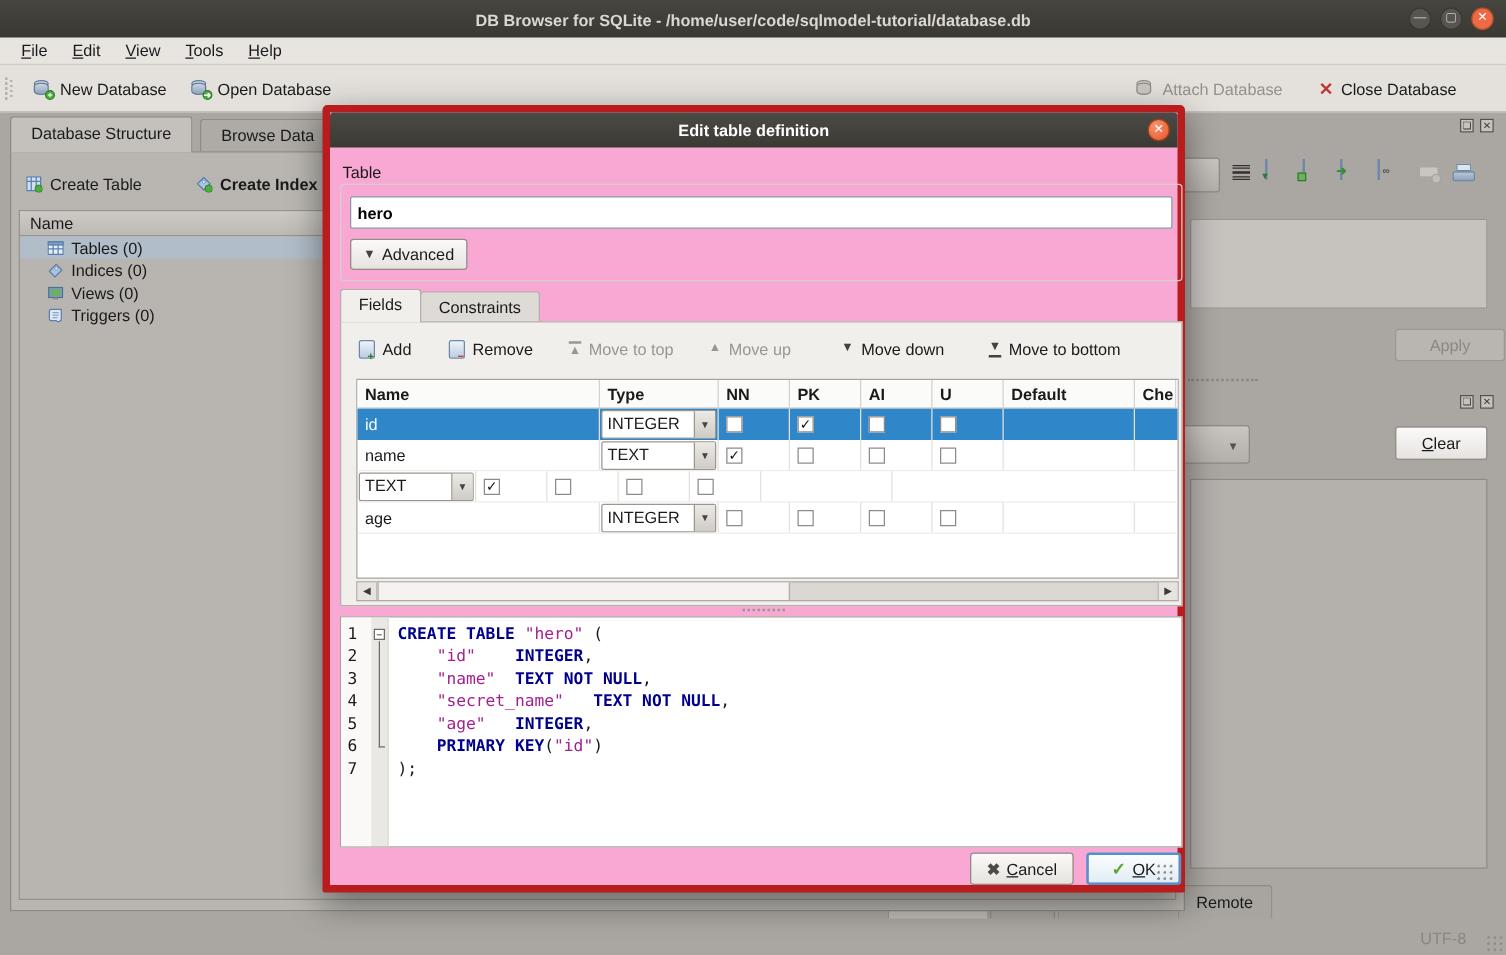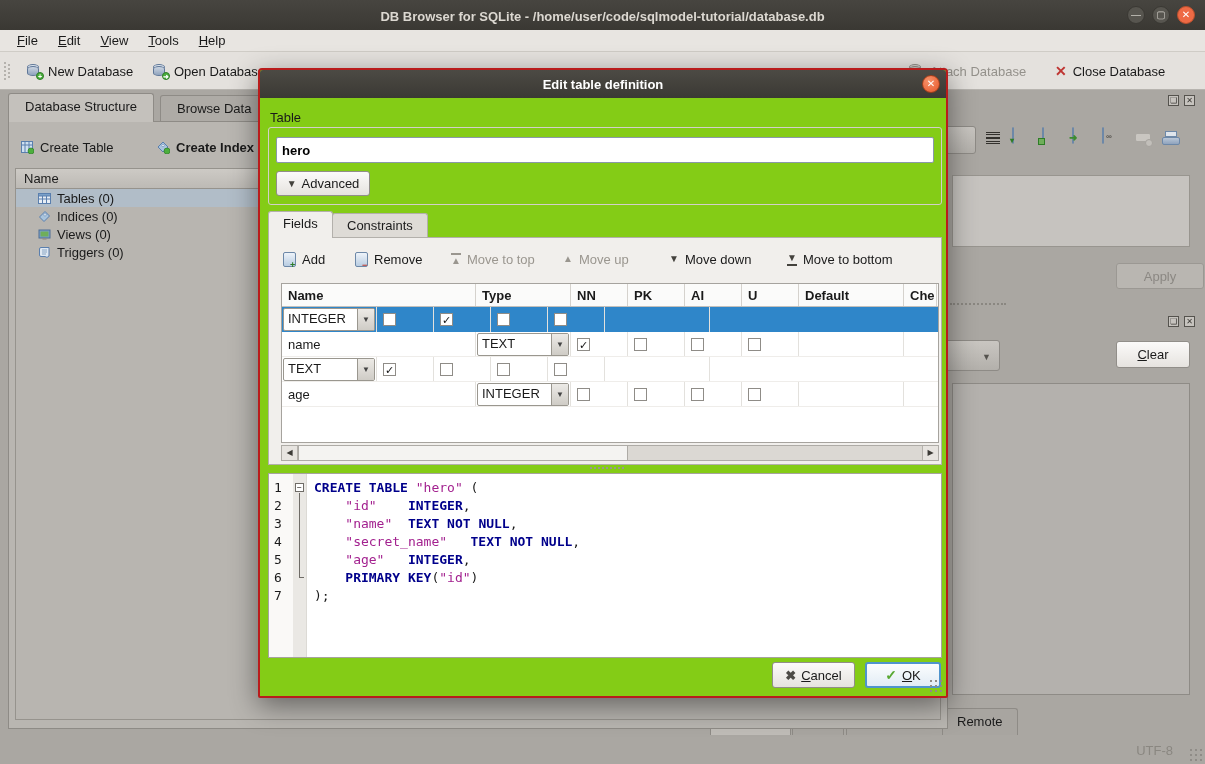--- a/index.html
+++ b/index.html
@@ -82,22 +82,22 @@
   
   .btab { position:absolute; height:27px; line-height:26px; padding:0 14px;
     border:1px solid #8e8b86; border-bottom:none; border-radius:3px 3px 0 0; background:#a8a5a0; }
   .btab.active { background:#bfbcb7; height:30px; }
   #statusbar { left:0; top:735px; width:1205px; height:29px; background:#aaa7a2; }
   .grip-corner { width:14px; height:14px;
     background:radial-gradient(circle at 2px 2px,#8f8c87 1px,transparent 1.2px);
     background-size:5px 5px; }
 
   
-  #dialog { left:258px; top:68px; width:690px; height:630px; background:#84cc16;
-    border:2px solid #b91c1c; border-radius:4px 4px 2px 2px; z-index:10;
+  #dialog { left:258px; top:84px; width:690px; height:630px; background:#f9a8d4;
+    border:6px solid #b91c1c; border-radius:4px 4px 2px 2px; z-index:10;
     box-shadow:0 8px 28px rgba(0,0,0,.45); }
   #dlg-title { height:28px; background:linear-gradient(#4c4a44,#3b3934); border-radius:3px 3px 0 0;
     display:flex; align-items:center; justify-content:center; position:relative; }
   #dlg-title .t { color:#fff; font-weight:bold; font-size:13px; }
   #dlg-close { position:absolute; right:6px; top:5px; width:18px; height:18px; border-radius:50%;
     background:radial-gradient(circle at 35% 30%,#f6926b,#e8572a); border:1px solid #a13e1b;
     color:#fff; font-size:10px; line-height:16px; text-align:center; }
 
   .group-frame { position:absolute; left:8px; top:57px; width:674px; height:78px;
     border:1px solid #d2cfca; border-radius:3px; }
@@ -377,20 +377,21 @@
         <span class="fcell c-type" style="padding-left:6px;">Type</span>
         <span class="fcell c-nn">NN</span>
         <span class="fcell c-pk">PK</span>
         <span class="fcell c-ai">AI</span>
         <span class="fcell c-u">U</span>
         <span class="fcell c-def">Default</span>
         <span class="fcell c-chk">Che</span>
       </div>
 
       <div class="frow sel">
+        <span class="fcell c-name">id</span>
         <span class="fcell c-type">
             <span class="combo">
               <span class="val">INTEGER</span>
               <span class="arr">▼</span>
             </span>
           </span>
         <span class="fcell c-nn">
             <span class="cb"></span>
           </span>
         <span class="fcell c-pk">

